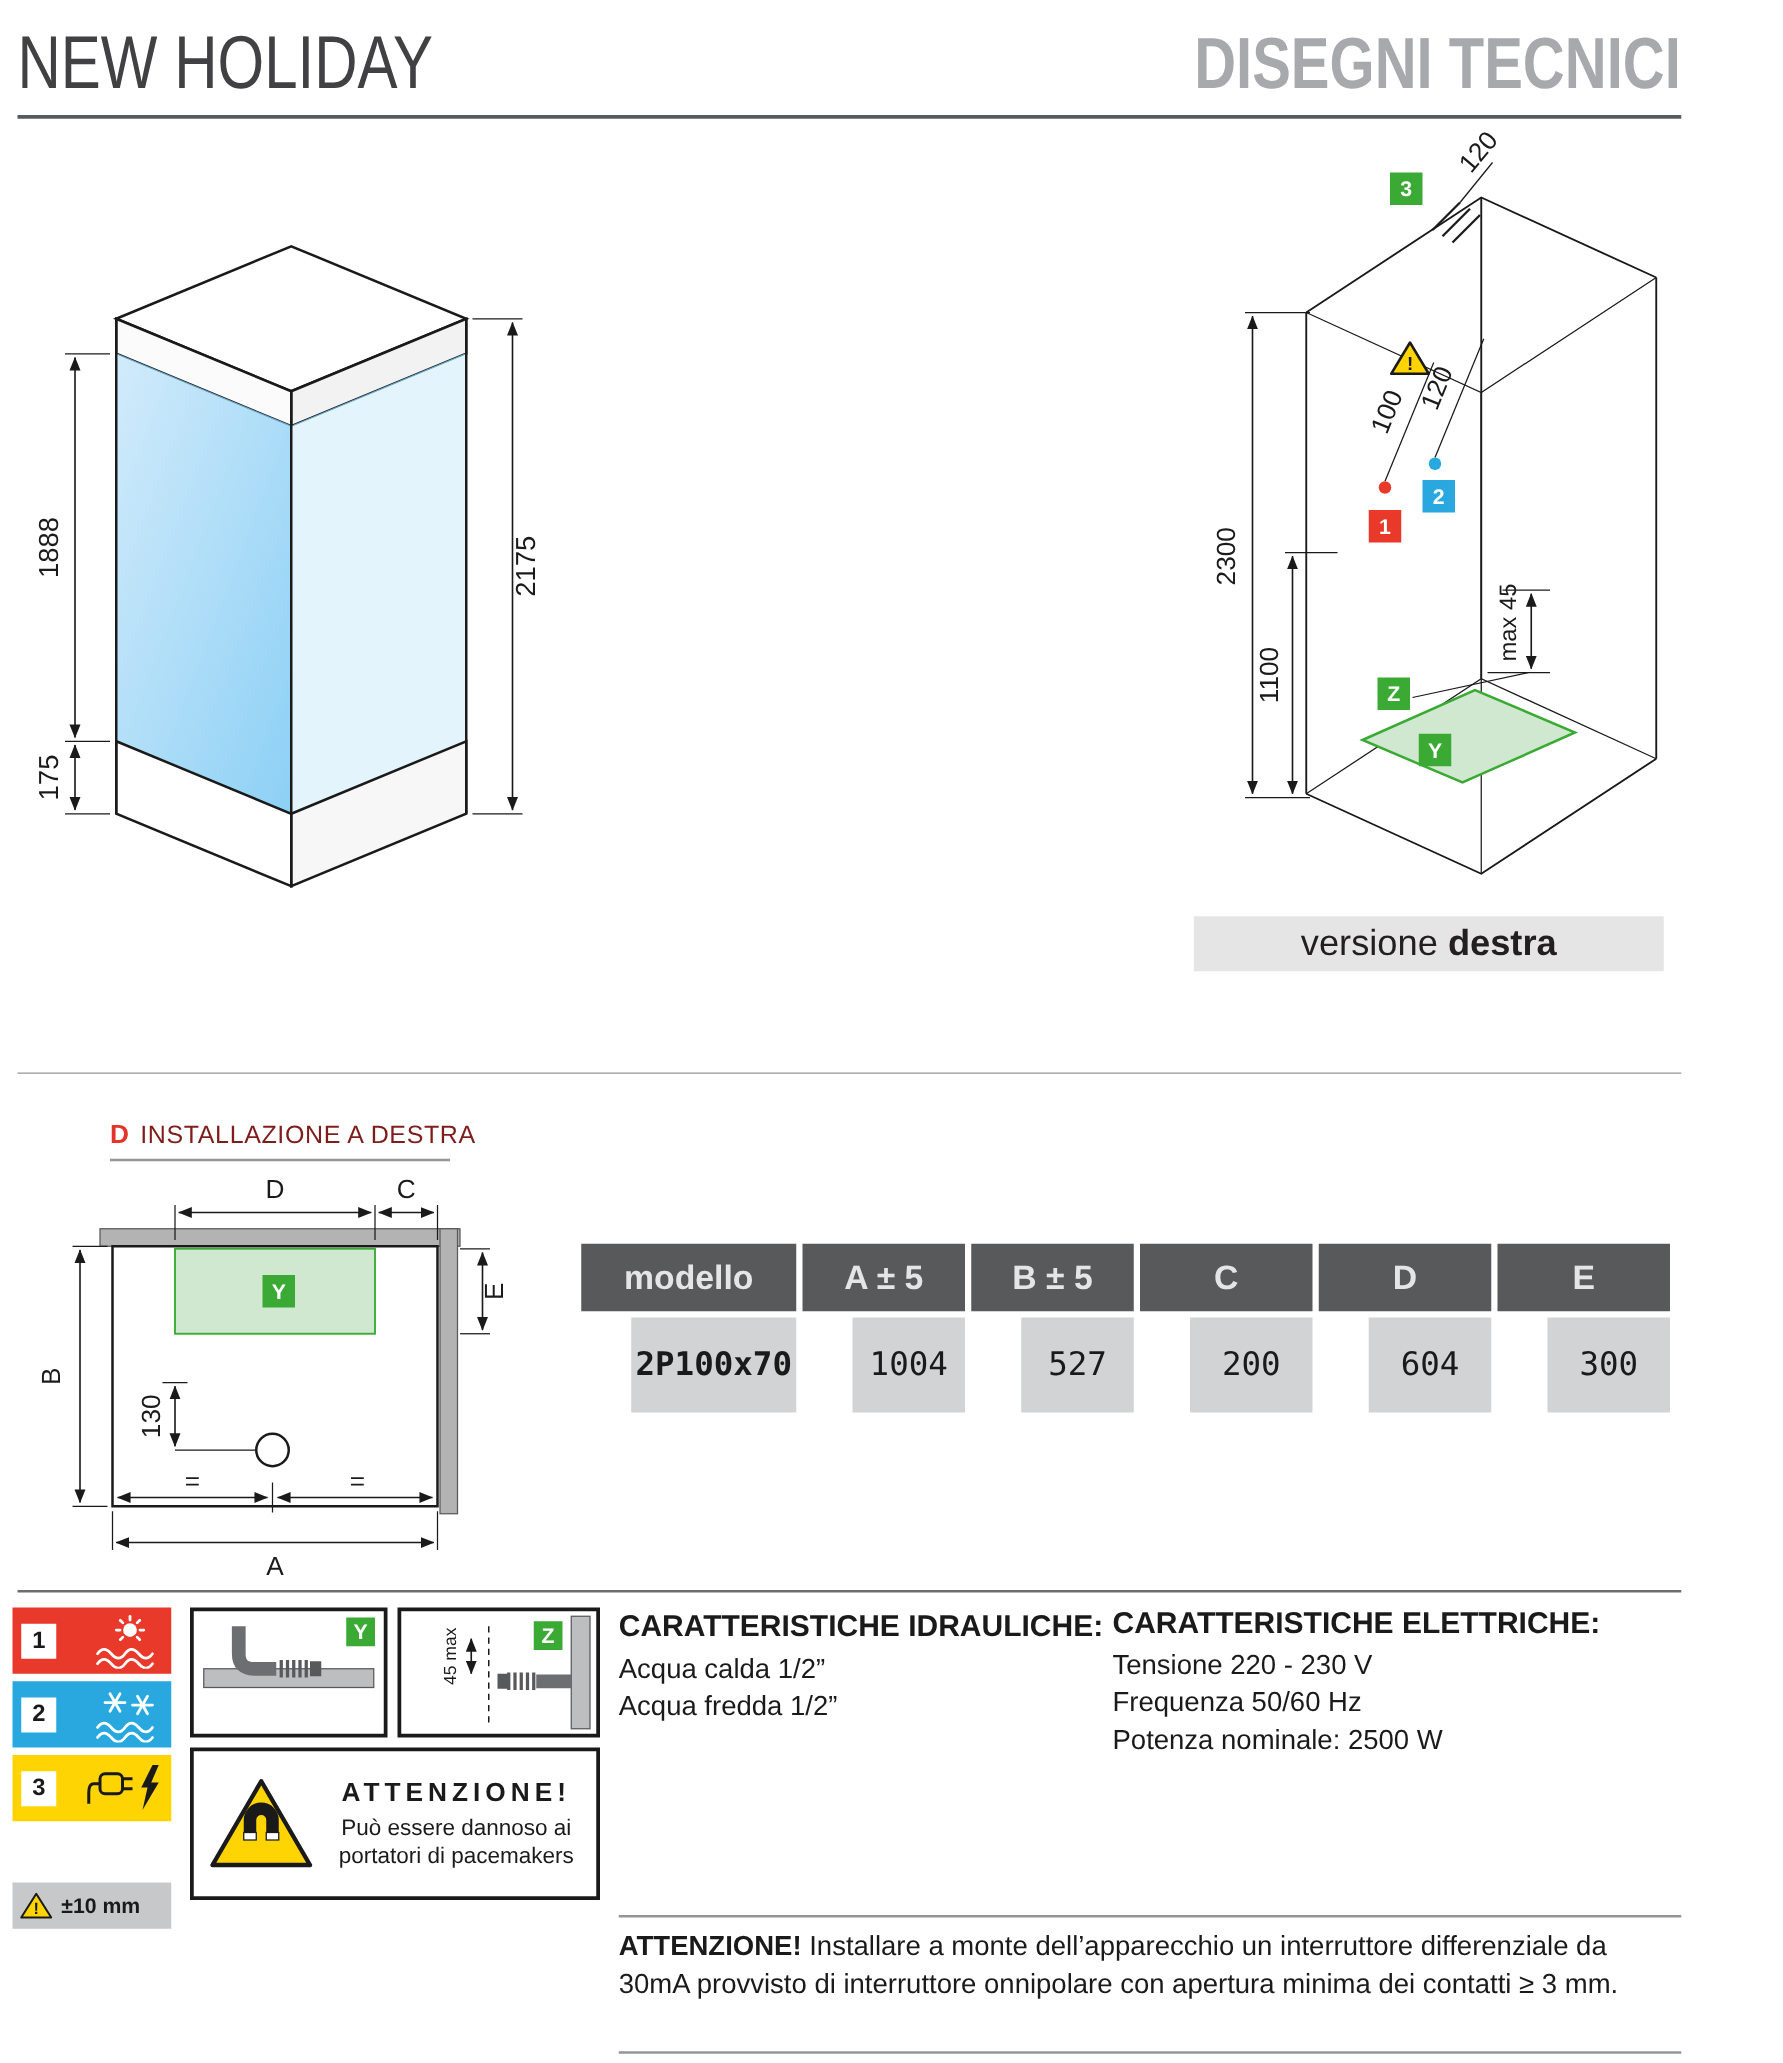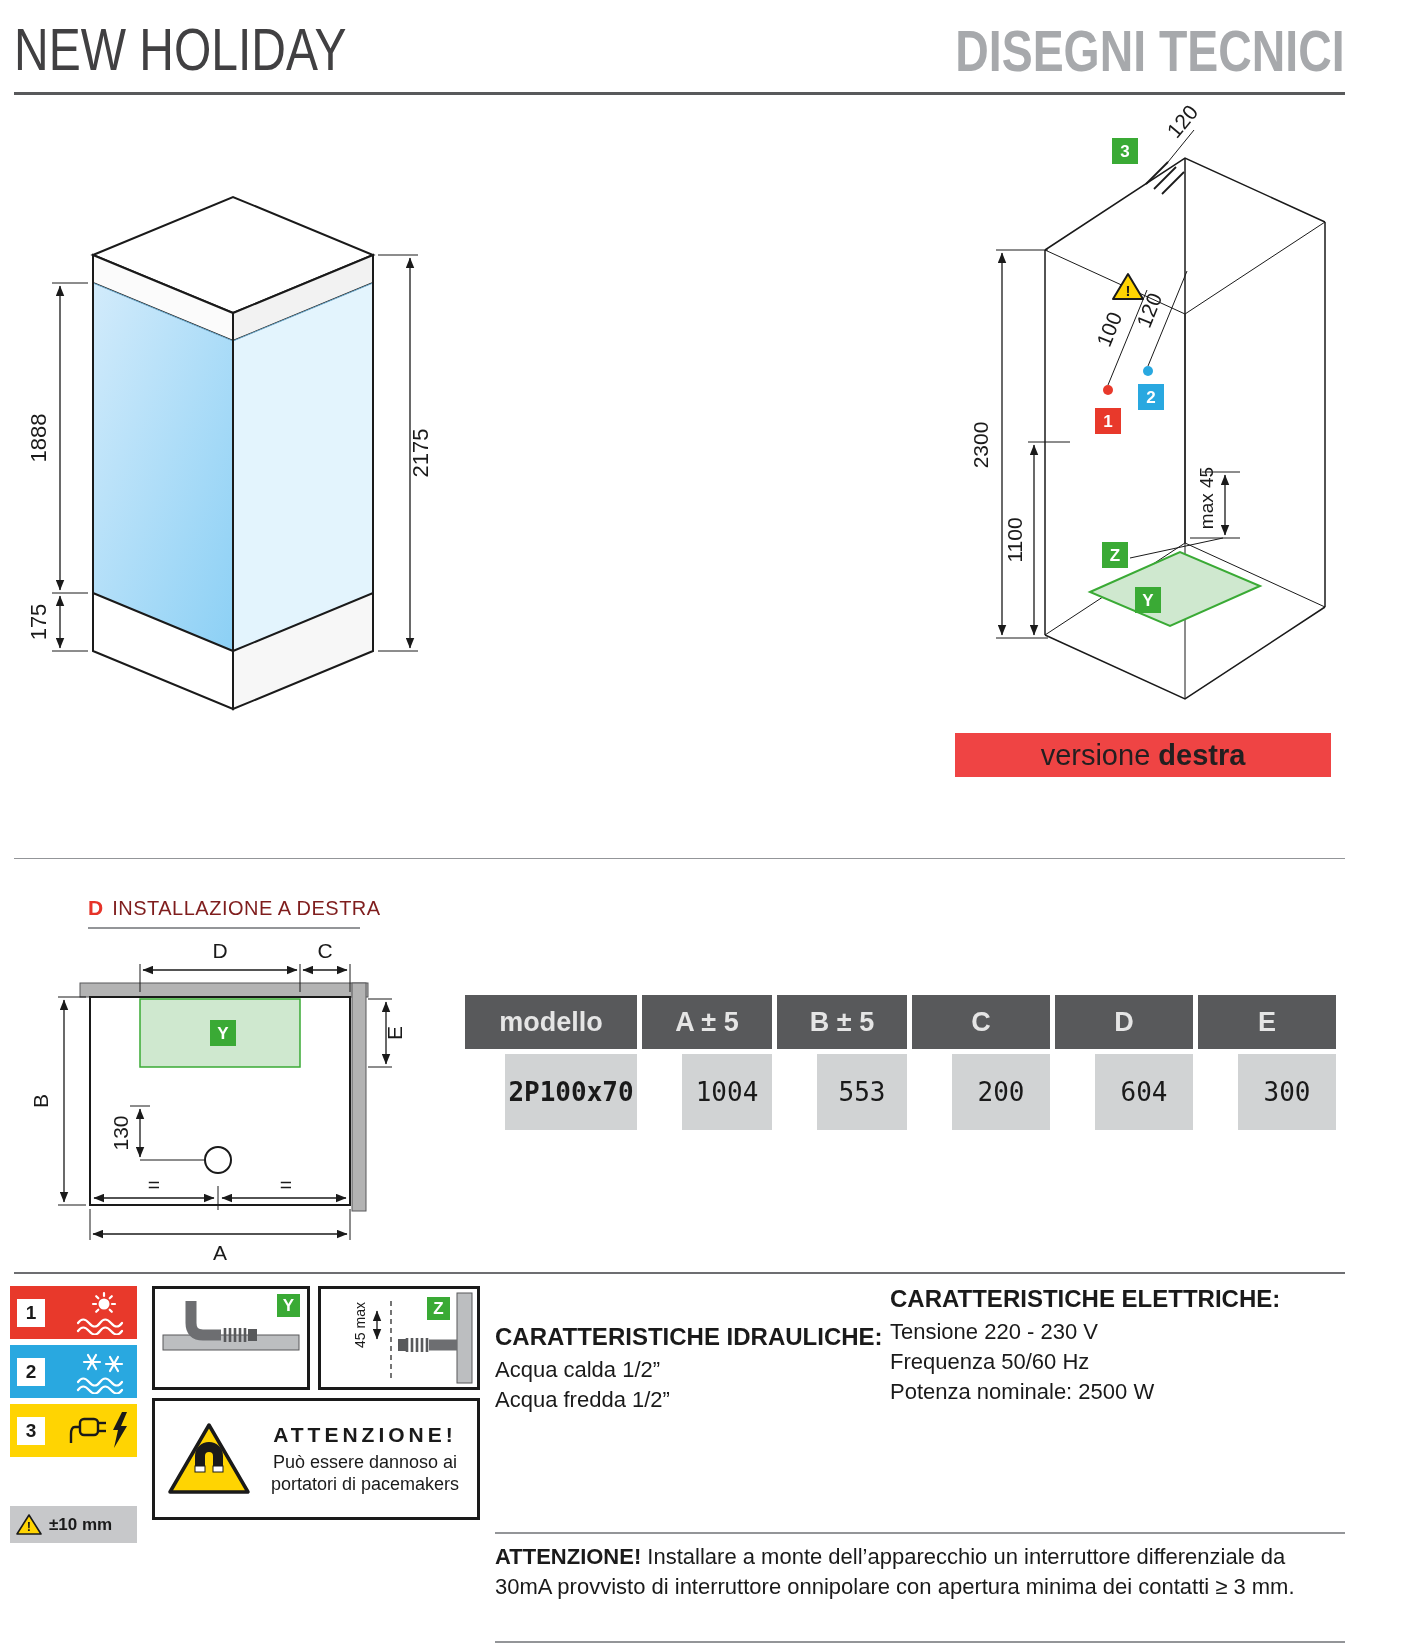--- a/index.html
+++ b/index.html
@@ -15,21 +15,21 @@
   .header-rule { left:14px; top:92px; width:1331px; height:3px; background:#58595b; }
   .divider-1 { left:14px; top:858px; width:1331px; height:1px; background:#939598; }
   .divider-2 { left:14px; top:1272px; width:1331px; height:2px; background:#6d6e71; }
   .att-rule { left:495px; top:1532px; width:850px; height:2px; background:#939598; }
   .bottom-rule { left:495px; top:1641px; width:850px; height:2px; background:#939598; }
 
   .iso-svg { position:absolute; left:18px; top:105px; }
   .install-svg { position:absolute; left:940px; top:100px; }
   .plan-svg { position:absolute; left:26px; top:940px; }
 
-  .caption { position:absolute; left:955px; top:733px; width:376px; height:44px; background:#ef4444;
+  .caption { position:absolute; left:955px; top:733px; width:376px; height:44px; background:#e5e5e5;
              font-size:29px; text-align:center; line-height:44px; color:#231f20; }
 
   .plan-heading { position:absolute; left:88px; top:896px; width:272px; border-bottom:2px solid #939598;
                   padding-bottom:7px; white-space:nowrap; }
   .ph-letter { color:#e63329; font-weight:bold; font-size:21px; margin-right:9px; }
   .ph-text { color:#7f1d1d; font-size:20px; letter-spacing:.5px; }
 
   .tbl { position:absolute; left:465px; top:995px; display:grid;
          grid-template-columns:172px 130px 130px 138px 138px 138px; gap:5px; }
   .th { background:#58595b; color:#e5e5e5; font-size:27px; font-weight:bold; height:54px;
@@ -51,21 +51,21 @@
   .diag { position:absolute; top:1286px; height:104px; border:3px solid #1a1a1a; background:#fff; }
   .diag-y { left:152px; width:158px; }
   .diag-z { left:318px; width:162px; }
 
   .magnet-box { position:absolute; left:152px; top:1398px; width:328px; height:122px; border:3px solid #1a1a1a;
                 display:flex; align-items:center; padding:0 10px; gap:10px; background:#fff; }
   .mw-text { text-align:center; flex:1; }
   .mw-title { font-size:21px; font-weight:bold; letter-spacing:4px; white-space:nowrap; margin-bottom:4px; }
   .mw-line { font-size:18px; line-height:22px; }
 
-  .spec-hy { position:absolute; left:495px; top:1323px; width:385px; }
+  .spec-hy { position:absolute; left:495px; top:1288px; width:385px; }
   .spec-el { position:absolute; left:890px; top:1285px; width:460px; }
   .spec-title { font-size:24px; font-weight:bold; margin-bottom:4px; white-space:nowrap; }
   .spec-line { font-size:22px; line-height:30px; }
 
   .att-p { position:absolute; left:495px; top:1542px; width:852px; font-size:22px; line-height:30px; }
   .att-label { font-weight:bold; }
 
   svg { font-family:"Liberation Sans", sans-serif; display:block; }
   .dim { font-size:21px; fill:#1a1a1a; }
   .dimline { stroke:#1a1a1a; stroke-width:1.3; fill:none; }
@@ -260,21 +260,21 @@
 
   <div class="tbl">
     <div class="th">modello</div>
     <div class="th">A ± 5</div>
     <div class="th">B ± 5</div>
     <div class="th">C</div>
     <div class="th">D</div>
     <div class="th">E</div>
     <div class="td model">2P100x70</div>
     <div class="td">1004</div>
-    <div class="td">553</div>
+    <div class="td">527</div>
     <div class="td">200</div>
     <div class="td">604</div>
     <div class="td">300</div>
   </div>
 
   <div class="rule divider-2"></div>
 
   <div class="leg leg-red">
     <div class="num">1</div>
     <svg class="leg-icon" width="66" height="44" viewBox="0 0 66 44">

